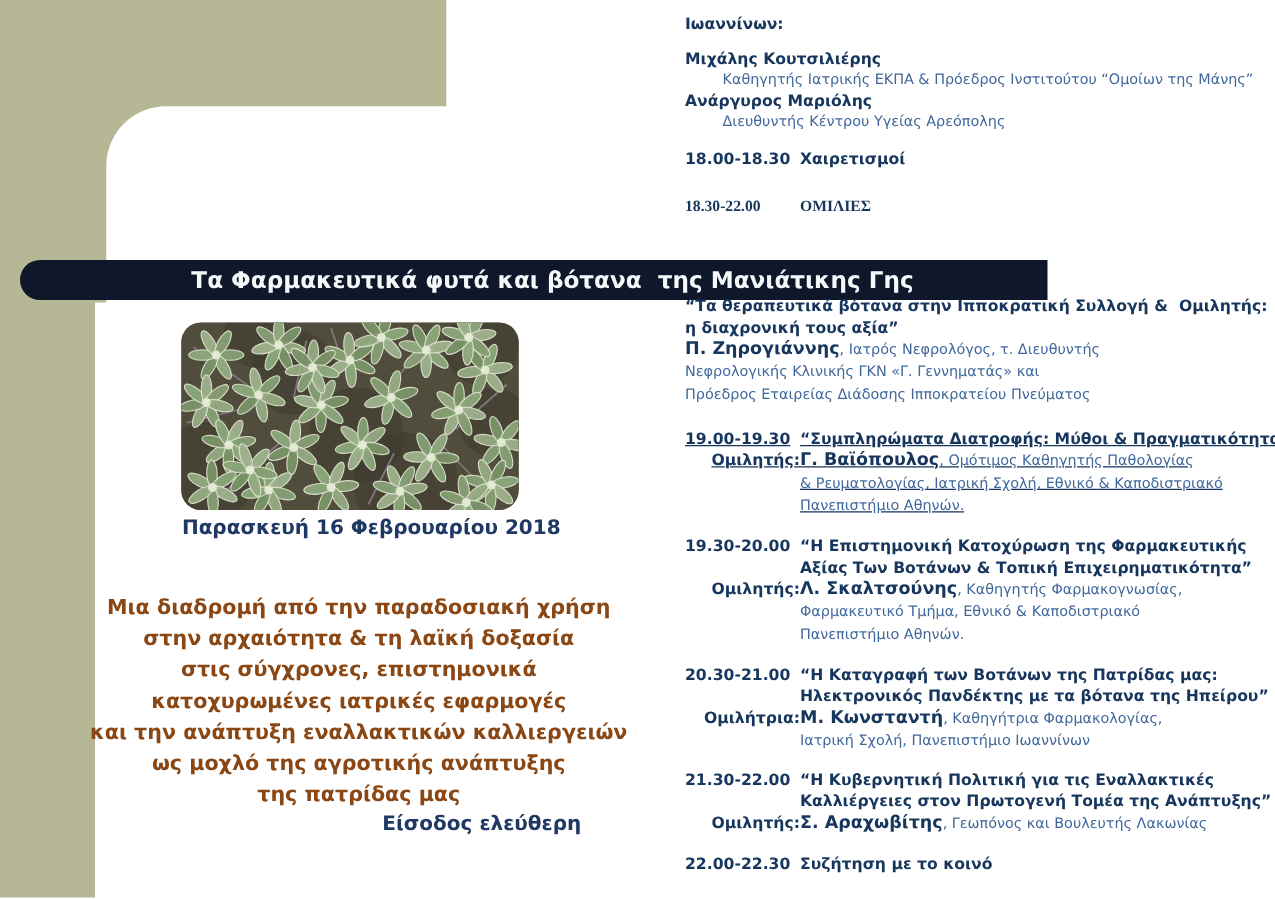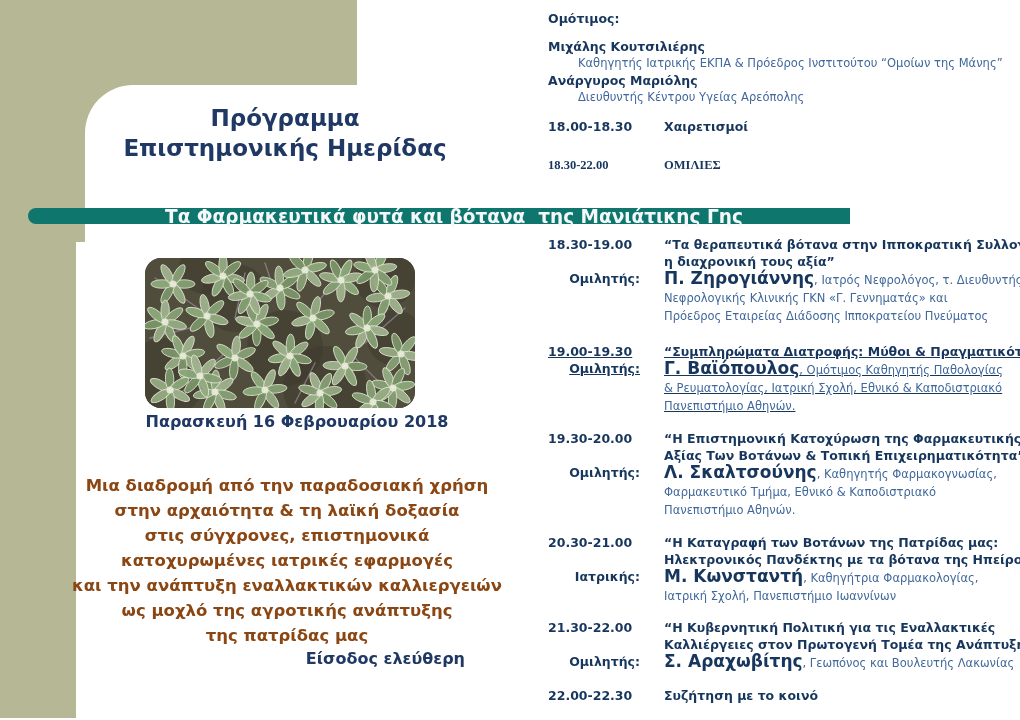--- a/index.html
+++ b/index.html
@@ -7,21 +7,21 @@
   .page{position:relative;width:1020px;height:720px;background:#ffffff;overflow:hidden;}
 
   
   .khaki-top{position:absolute;left:0;top:0;width:357px;height:242px;background:#b6b795;}
   .khaki-col{position:absolute;left:0;top:0;width:76px;height:718px;background:#b6b795;}
   .card{position:absolute;left:85px;top:85px;right:0;bottom:2px;background:#ffffff;border-radius:48px 0 0 0;}
 
   
   .slide-title{position:absolute;left:95px;top:103px;width:380px;text-align:center;
     color:#1f3864;font-weight:bold;font-size:23px;line-height:30px;}
-  .banner{position:absolute;left:28px;top:208px;width:822px;height:16px;background:#0f766e;
+  .banner{position:absolute;left:16px;top:208px;width:822px;height:32px;background:#0f172a;
     border-radius:16px 0 0 16px;display:flex;align-items:center;justify-content:center;}
   .banner::before{content:"";position:absolute;left:6px;bottom:-5px;width:46px;height:16px;
     background:#123560;border-radius:0 0 18px 18px;z-index:-1;}
   .banner-text{color:#f5f8fb;font-weight:bold;font-size:18.5px;white-space:pre;padding-left:30px;}
 
   .plant{position:absolute;left:145px;top:258px;width:270px;height:150px;border-radius:16px;
     overflow:hidden;background:#55513f;}
   .plant svg{display:block;}
 
   .date{position:absolute;left:107px;top:412px;width:380px;text-align:center;
@@ -34,48 +34,44 @@
   
   .right{position:absolute;left:548px;top:10px;width:466px;color:#17365d;
     font-size:12.5px;line-height:17px;}
   .bold{font-weight:bold;color:#17365d;}
   .light{font-weight:normal;color:#40689c;font-size:11.5px;}
 
   .p-heading{font-weight:bold;margin-bottom:11px;}
   .chair-name{font-weight:bold;}
   .chair-role{padding-left:30px;white-space:pre;}
 
-  .grid2{display:grid;grid-template-columns:92px 1fr;column-gap:24px;}
+  .grid2{display:grid;grid-template-columns:92px 1fr;column-gap:0;}
   .greet{margin-top:12px;}
   .greet-attendees{grid-column:1 / -1;white-space:pre;}
   .omilies{margin-top:22px;font-weight:bold;font-family:Liberation Serif, serif;}
 
   .talks .talk{margin-top:15px;}
   .talks .talk:nth-of-type(1){margin-top:62px;}
   .talks .talk:nth-of-type(2){margin-top:18px;text-decoration:underline;}
   .talks .talk:nth-of-type(5){margin-top:14px;}
   .t-time{font-weight:bold;}
   .t-title{font-weight:bold;white-space:pre;}
   .t-label{font-weight:bold;text-align:right;}
   .t-speaker{white-space:pre;}
-  .t-speaker b{font-weight:bold;color:#17365d;font-size:17px;}
+  .t-speaker b{font-weight:bold;color:#17365d;font-size:14px;}
 </style>
 </head>
 <body>
 
 <div class="page">
 
   <div class="khaki-top"></div>
   <div class="khaki-col"></div>
   <div class="card"></div>
 
-  <div class="slide-title">
-    <div>Πρόγραμμα</div>
-    <div>Επιστημονικής Ημερίδας</div>
-  </div>
 
   <div class="banner">
     <span class="banner-text">Τα Φαρμακευτικά φυτά και βότανα  της Μανιάτικης Γης</span>
   </div>
 
   <div class="plant">
     <svg id="plant-svg" width="270" height="150" viewBox="0 0 270 150">
         <rect x="0" y="0" width="270" height="150" fill="#514d3c"></rect>
         <circle cx="20" cy="120" r="40" fill="#3e3b2d" opacity="0.55"></circle>
         <circle cx="90" cy="40" r="34" fill="#3e3b2d" opacity="0.55"></circle>
@@ -341,21 +337,21 @@
 στις σύγχρονες, επιστημονικά
 κατοχυρωμένες ιατρικές εφαρμογές
 και την ανάπτυξη εναλλακτικών καλλιεργειών
 ως μοχλό της αγροτικής ανάπτυξης
 της πατρίδας μας</div>
 
   <div class="entrance">Είσοδος ελεύθερη</div>
 
   <div class="right">
 
-    <div class="p-heading">Ομότιμος:</div>
+    <div class="p-heading">Ιωαννίνων:</div>
 
     <div>
       <div class="chair-name">Μιχάλης Κουτσιλιέρης</div>
       <div class="chair-role light">Καθηγητής Ιατρικής ΕΚΠΑ &amp; Πρόεδρος Ινστιτούτου “Ομοίων της Μάνης”</div>
     </div>
     <div>
       <div class="chair-name">Ανάργυρος Μαριόλης</div>
       <div class="chair-role light">Διευθυντής Κέντρου Υγείας Αρεόπολης</div>
     </div>
 
@@ -365,21 +361,20 @@
     </div>
 
     <div class="grid2 omilies">
       <div>18.30-22.00</div>
       <div>ΟΜΙΛΙΕΣ</div>
     </div>
 
     <div class="talks">
 
       <div class="grid2 talk">
-        <div class="t-time">18.30-19.00</div>
         <div class="t-title">“Τα θεραπευτικά βότανα στην Ιπποκρατική Συλλογή &amp;
 η διαχρονική τους αξία”</div>
         <div class="t-label">Ομιλητής:</div>
         <div class="t-speaker"><b>Π. Ζηρογιάννης</b><span class="light">, Ιατρός Νεφρολόγος, τ. Διευθυντής
 Νεφρολογικής Κλινικής ΓΚΝ «Γ. Γεννηματάς» και
 Πρόεδρος Εταιρείας Διάδοσης Ιπποκρατείου Πνεύματος</span></div>
       </div>
 
       <div class="grid2 talk">
         <div class="t-time">19.00-19.30</div>
@@ -397,21 +392,21 @@
         <div class="t-label">Ομιλητής:</div>
         <div class="t-speaker"><b>Λ. Σκαλτσούνης</b><span class="light">, Καθηγητής Φαρμακογνωσίας,
 Φαρμακευτικό Τμήμα, Εθνικό &amp; Καποδιστριακό
 Πανεπιστήμιο Αθηνών.</span></div>
       </div>
 
       <div class="grid2 talk">
         <div class="t-time">20.30-21.00</div>
         <div class="t-title">“Η Καταγραφή των Βοτάνων της Πατρίδας μας:
 Ηλεκτρονικός Πανδέκτης με τα βότανα της Ηπείρου”</div>
-        <div class="t-label">Ιατρικής:</div>
+        <div class="t-label">Ομιλήτρια:</div>
         <div class="t-speaker"><b>Μ. Κωνσταντή</b><span class="light">, Καθηγήτρια Φαρμακολογίας,
 Ιατρική Σχολή, Πανεπιστήμιο Ιωαννίνων</span></div>
       </div>
 
       <div class="grid2 talk">
         <div class="t-time">21.30-22.00</div>
         <div class="t-title">“Η Κυβερνητική Πολιτική για τις Εναλλακτικές
 Καλλιέργειες στον Πρωτογενή Τομέα της Ανάπτυξης”</div>
         <div class="t-label">Ομιλητής:</div>
         <div class="t-speaker"><b>Σ. Αραχωβίτης</b><span class="light">, Γεωπόνος και Βουλευτής Λακωνίας</span></div>

